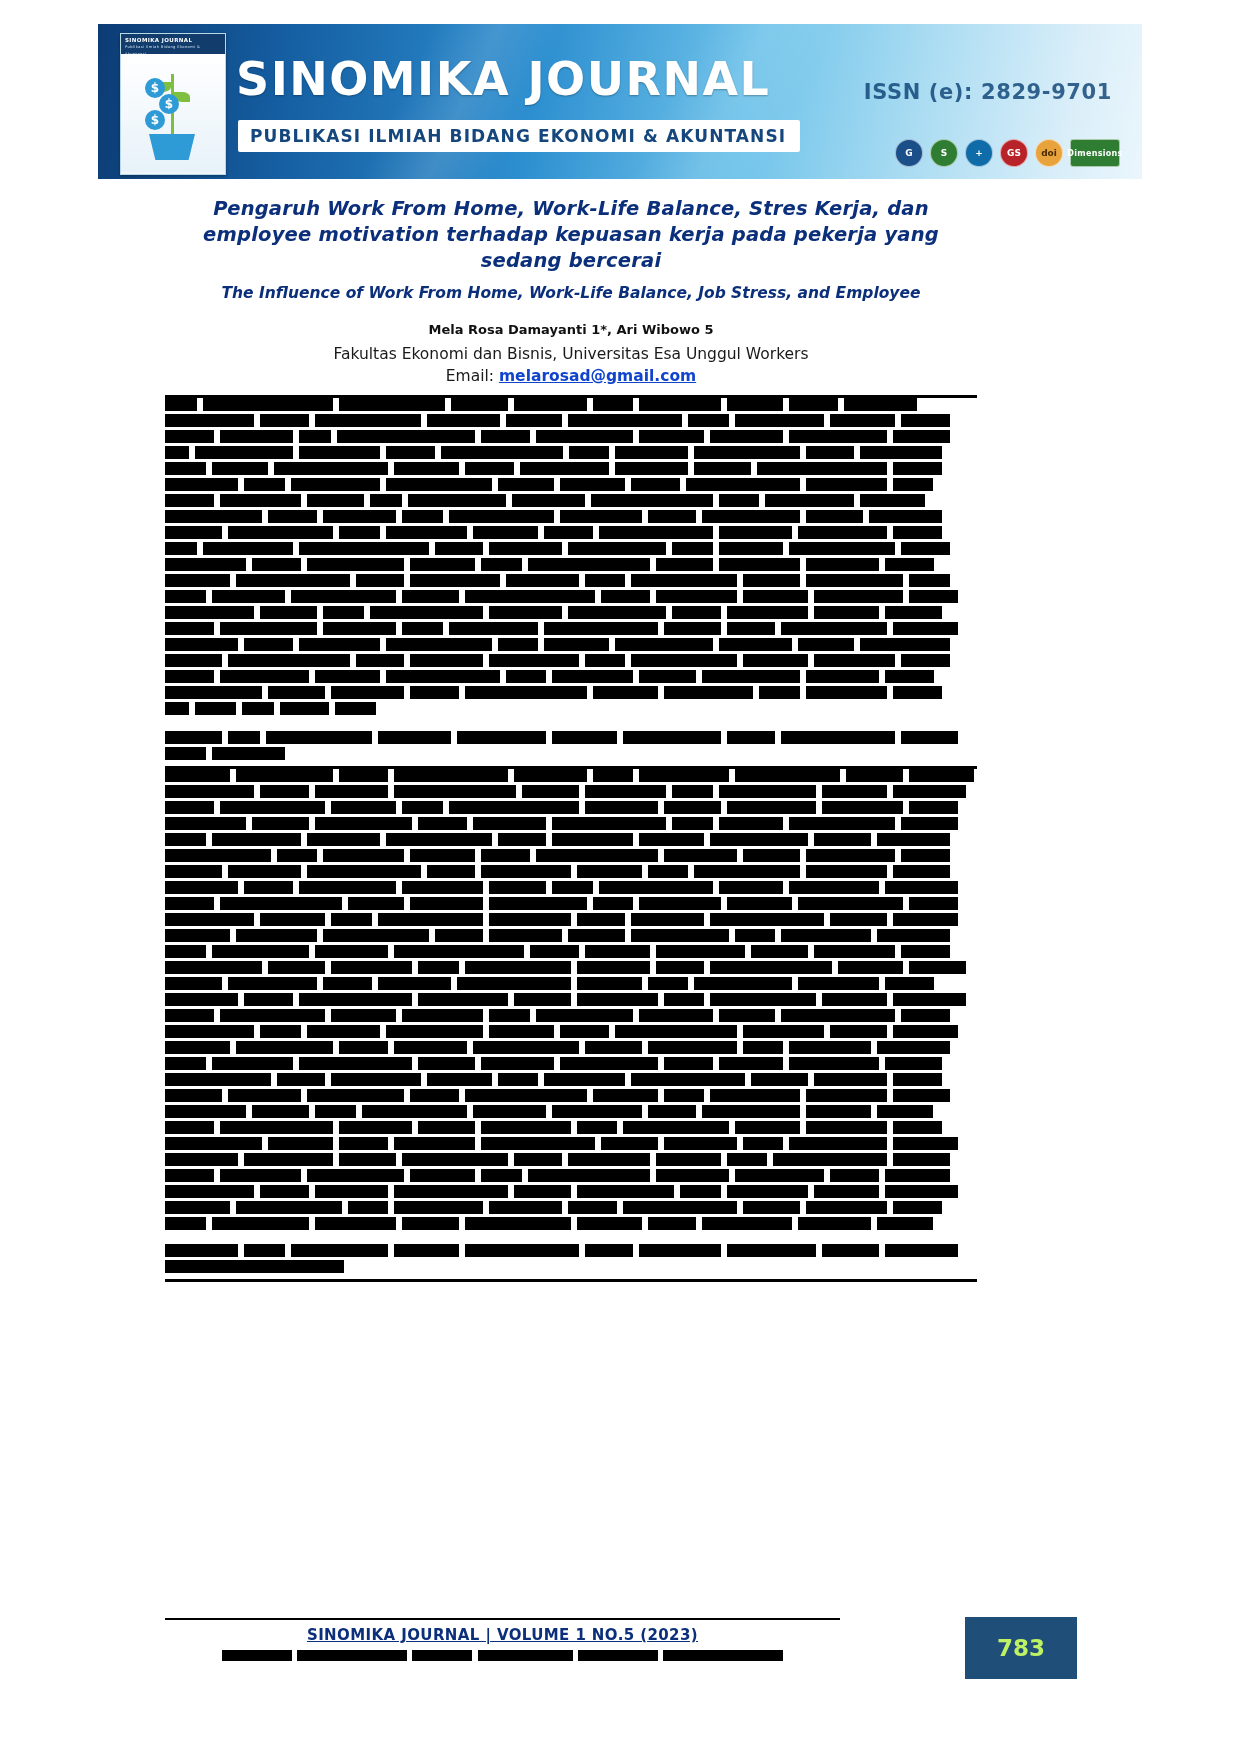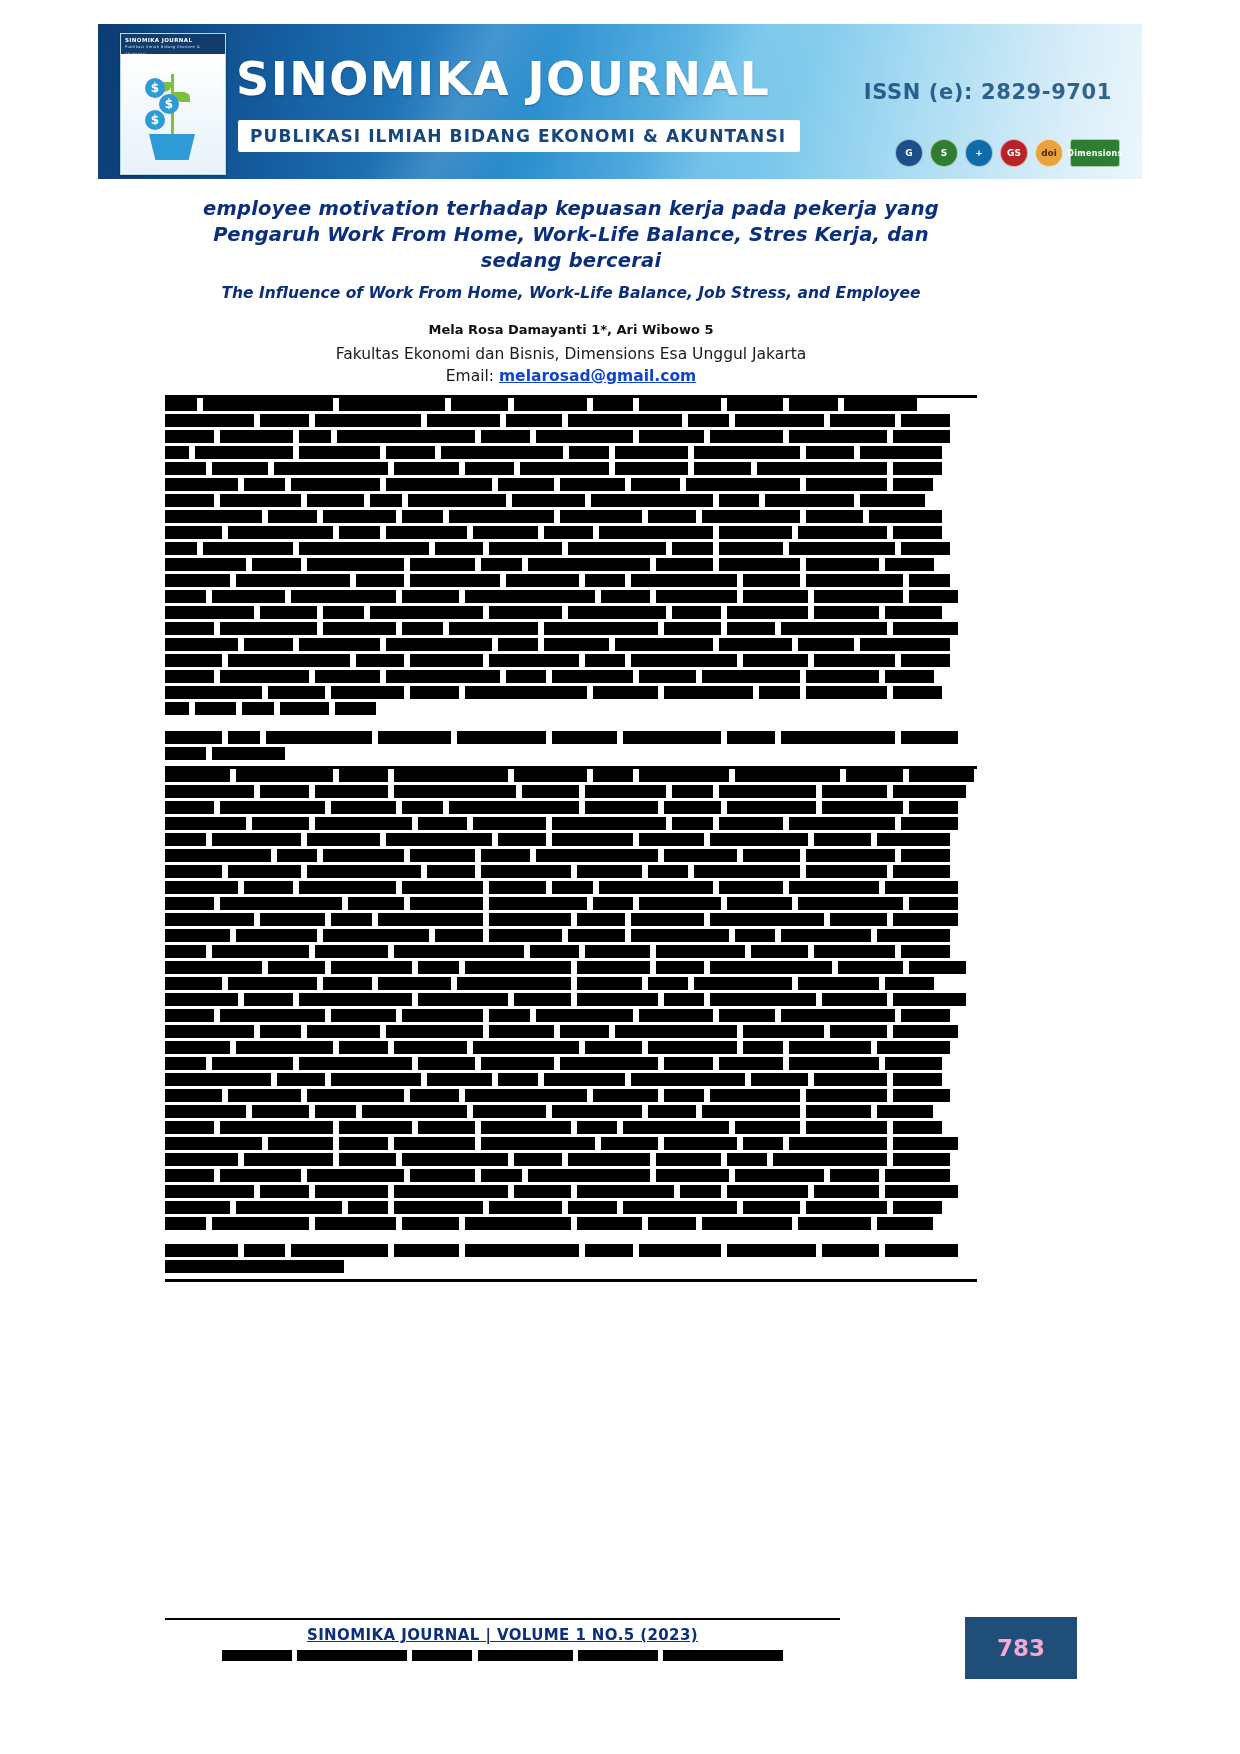--- a/index.html
+++ b/index.html
@@ -275,21 +275,21 @@
     margin-top: 2px;
   }
   .footer-sub .rbar { display: inline-block; height: 11px; }
   .page-number {
     position: absolute;
     left: 965px;
     top: 1617px;
     width: 112px;
     height: 62px;
     background: #1f4e79;
-    color: #f9a8d4;
+    color: #bef264;
     font-size: 23px;
     font-weight: bold;
     display: flex;
     align-items: center;
     justify-content: center;
   }
 </style>
 </head>
 <body>
 
@@ -322,31 +322,31 @@
     <div class="badge b3">+</div>
     <div class="badge b4">GS</div>
     <div class="badge b5">doi</div>
     <div class="badge b6">Dimensions</div>
   </div>
 </div>
 
 <div class="page">
 
   <div class="title-id">
+    <div>Pengaruh Work From Home, Work-Life Balance, Stres Kerja, dan</div>
     <div>employee motivation terhadap kepuasan kerja pada pekerja yang</div>
-    <div>Pengaruh Work From Home, Work-Life Balance, Stres Kerja, dan</div>
     <div>sedang bercerai</div>
   </div>
 
   <div class="title-en">
     <div>The Influence of Work From Home, Work-Life Balance, Job Stress, and Employee</div>
   </div>
 
   <div class="authors">Mela Rosa Damayanti 1*, Ari Wibowo 5</div>
-  <div class="affil">Fakultas Ekonomi dan Bisnis, Dimensions Esa Unggul Jakarta</div>
+  <div class="affil">Fakultas Ekonomi dan Bisnis, Universitas Esa Unggul Workers</div>
   <div class="email-line">
     <span>Email:</span>
     <a class="email-link" href="#">melarosad@gmail.com</a>
   </div>
 
   <hr class="rule">
 
   <div class="redact-block">
     <div class="rline">
         <div class="rbar" style="width:4%"></div>

